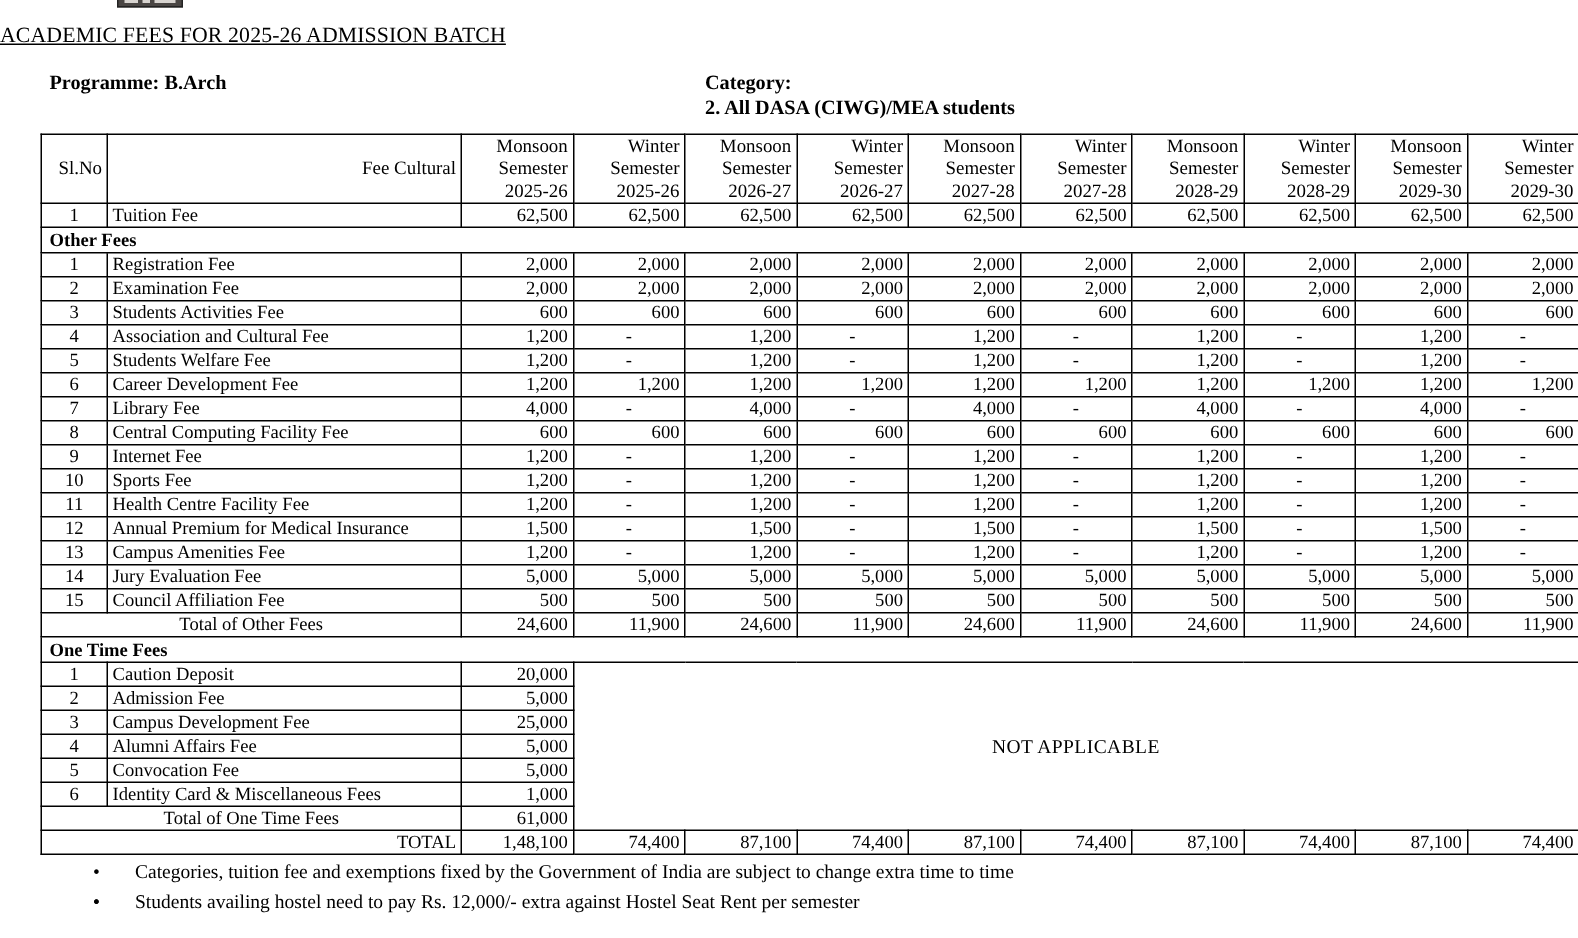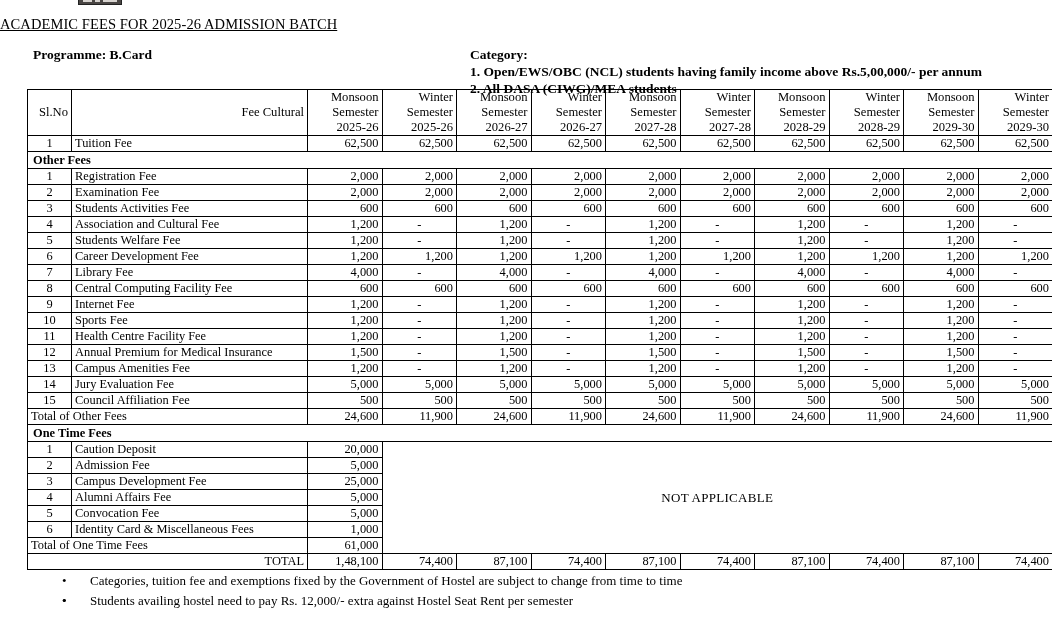--- a/index.html
+++ b/index.html
@@ -101,21 +101,21 @@
   td.val  { text-align: right; padding-right: 5px; }
   td.dash { text-align: center; }
 
   tr.section td {
     font-weight: bold;
     text-align: left;
     padding-left: 5px;
     height: 17px;
   }
   td.total-label {
-    text-align: left;
+    text-align: center;
     font-weight: bold;
     padding-right: 6px;
   }
   td.total-center {
     text-align: right;
     font-weight: bold;
   }
   td.bold-val {
     font-weight: bold;
   }
@@ -154,24 +154,23 @@
 
 <div class="logo-strip">
   <span class="bar b1"></span>
     <span class="bar b2"></span>
     <span class="bar b3"></span>
 </div>
 
 <div class="doc-title">ACADEMIC FEES FOR 2025-26 ADMISSION BATCH</div>
 
 <div class="hdr-row">
-  <div class="hdr-left">Programme: B.Card</div>
+  <div class="hdr-left">Programme: B.Arch</div>
   <div class="hdr-right">
     <div>Category:</div>
-    <div>1. Open/EWS/OBC (NCL) students having family income above Rs.5,00,000/- per annum</div>
     <div>2. All DASA (CIWG)/MEA students</div>
   </div>
 </div>
 
 <div class="tbl-wrap">
   <table class="fees">
     <colgroup>
       <col class="c-sl">
         <col class="c-name">
       <col class="c-val">
@@ -532,17 +531,17 @@
           <td class="val bold-val">74,400</td>
           <td class="val bold-val">87,100</td>
           <td class="val bold-val">74,400</td>
         </tr>
       </tbody>
   </table>
 </div>
 
 <div class="notes">
   <ul id="notes-list">
-      <li><span class="bullet">•</span><span>Categories, tuition fee and exemptions fixed by the Government of Hostel are subject to change from time to time</span></li>
+      <li><span class="bullet">•</span><span>Categories, tuition fee and exemptions fixed by the Government of India are subject to change extra time to time</span></li>
       <li><span class="bullet">•</span></li>
       <li><span class="bullet">•</span><span>Students availing hostel need to pay Rs. 12,000/- extra against Hostel Seat Rent per semester</span></li>
     </ul>
 </div>
 
 </body></html>

